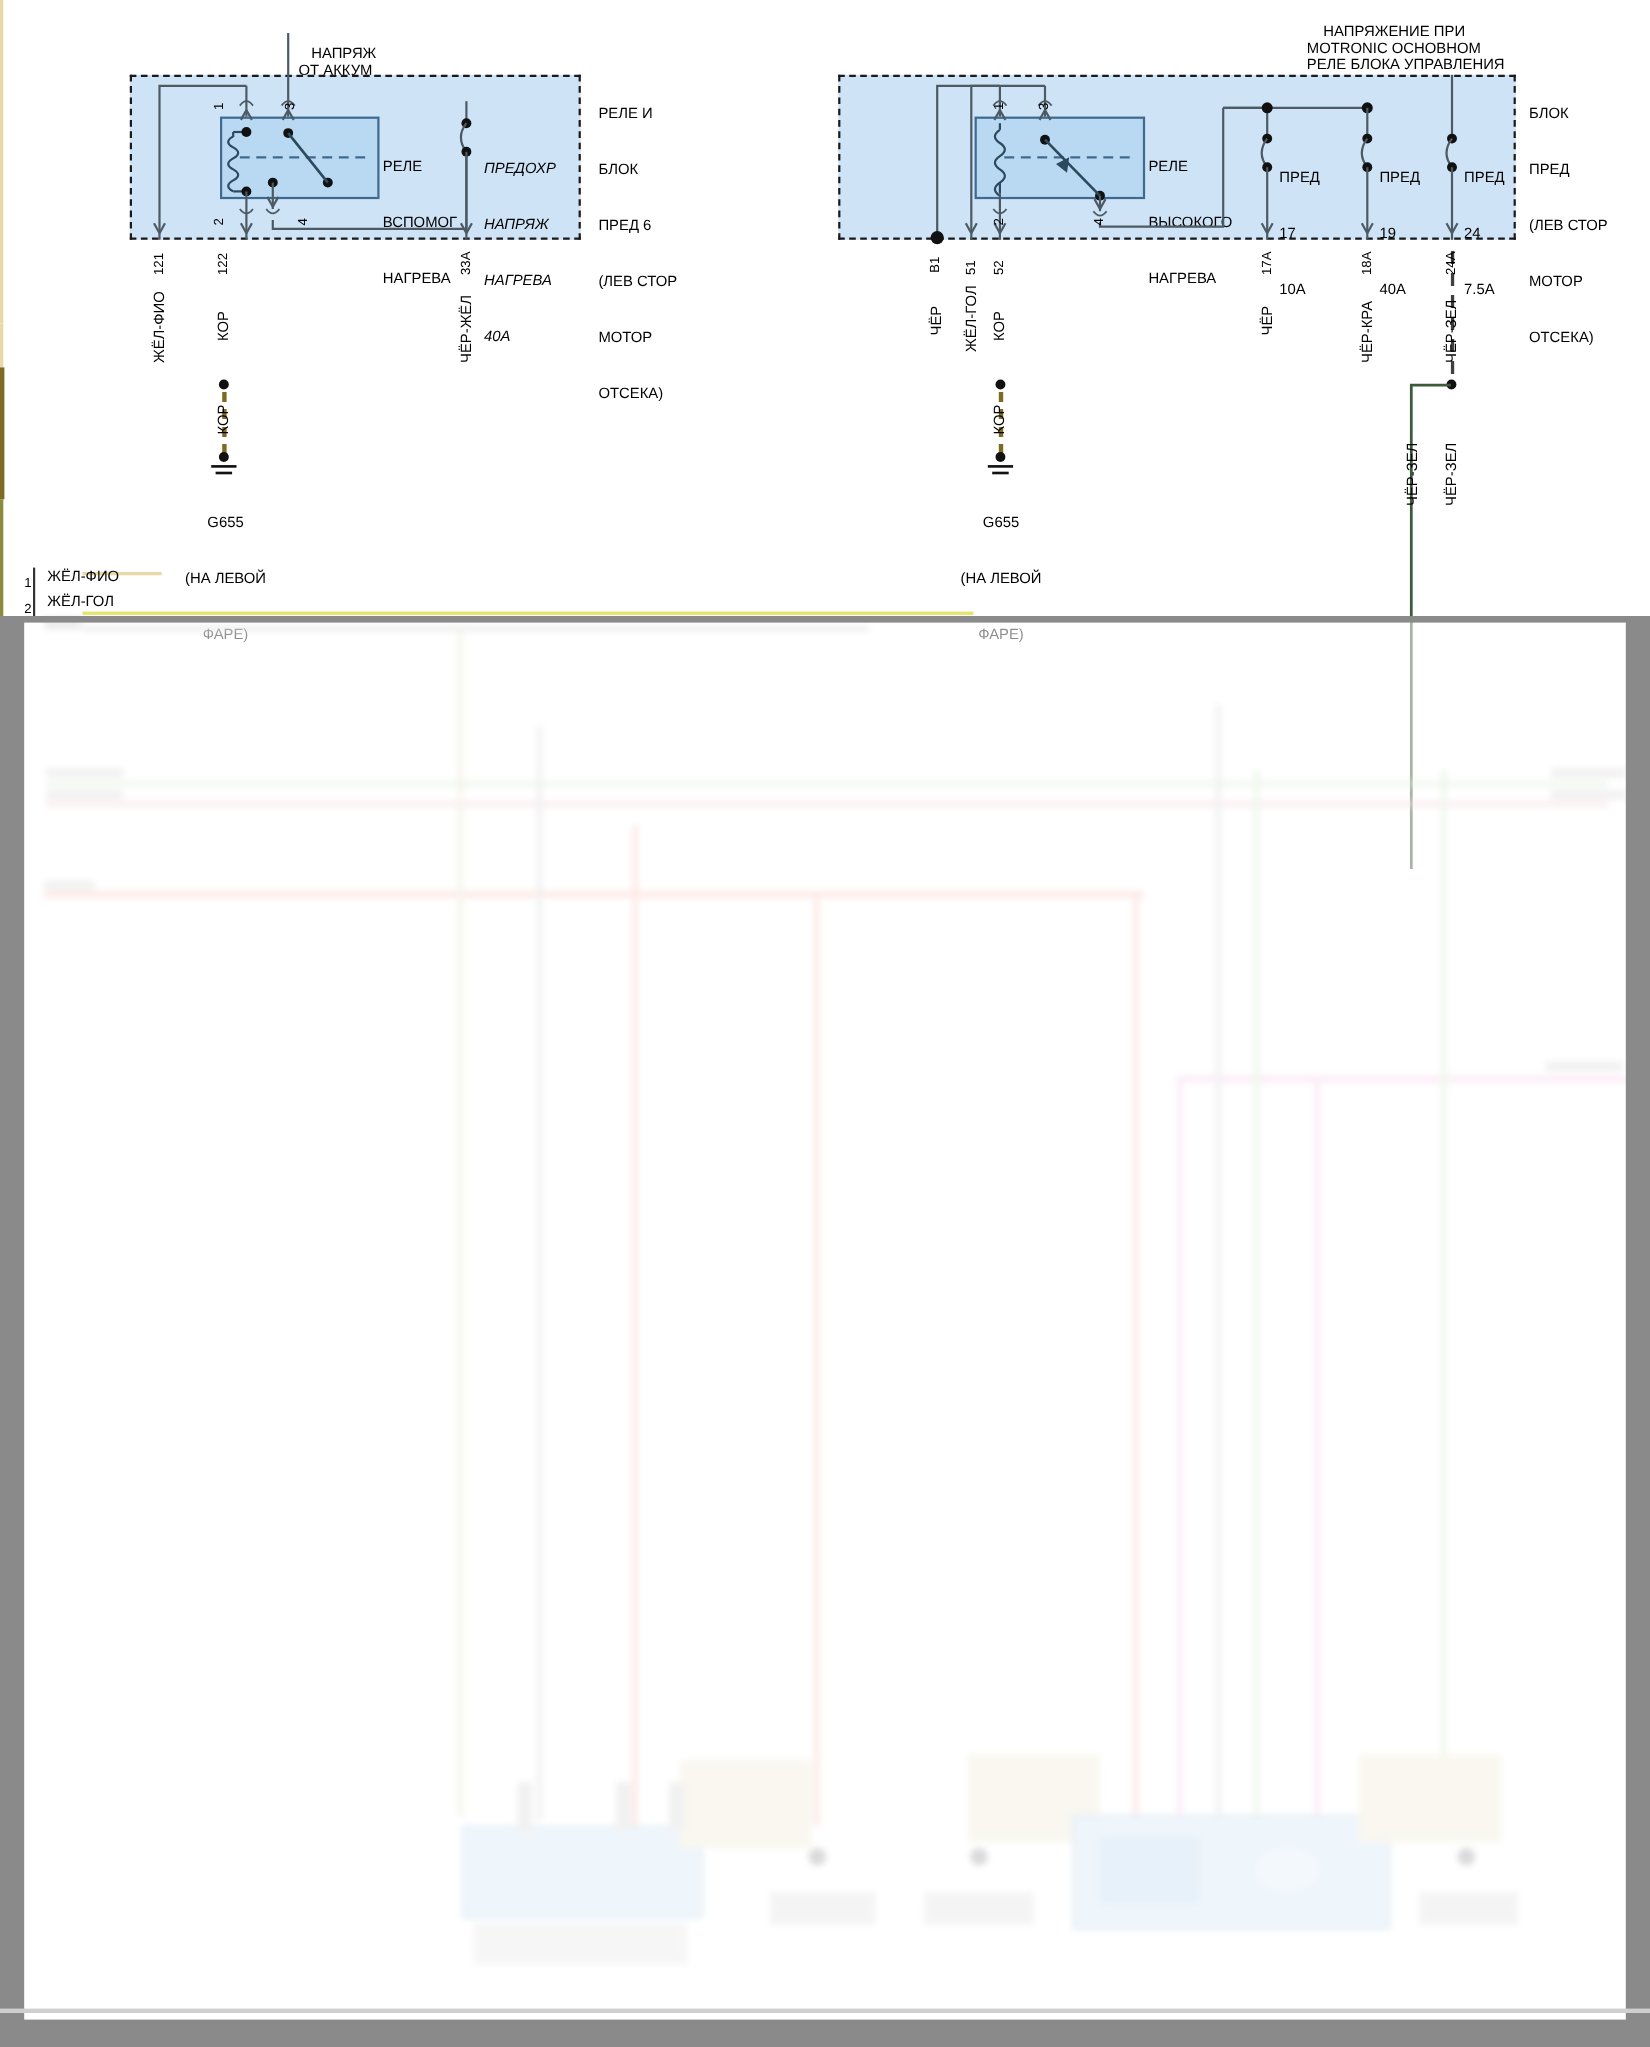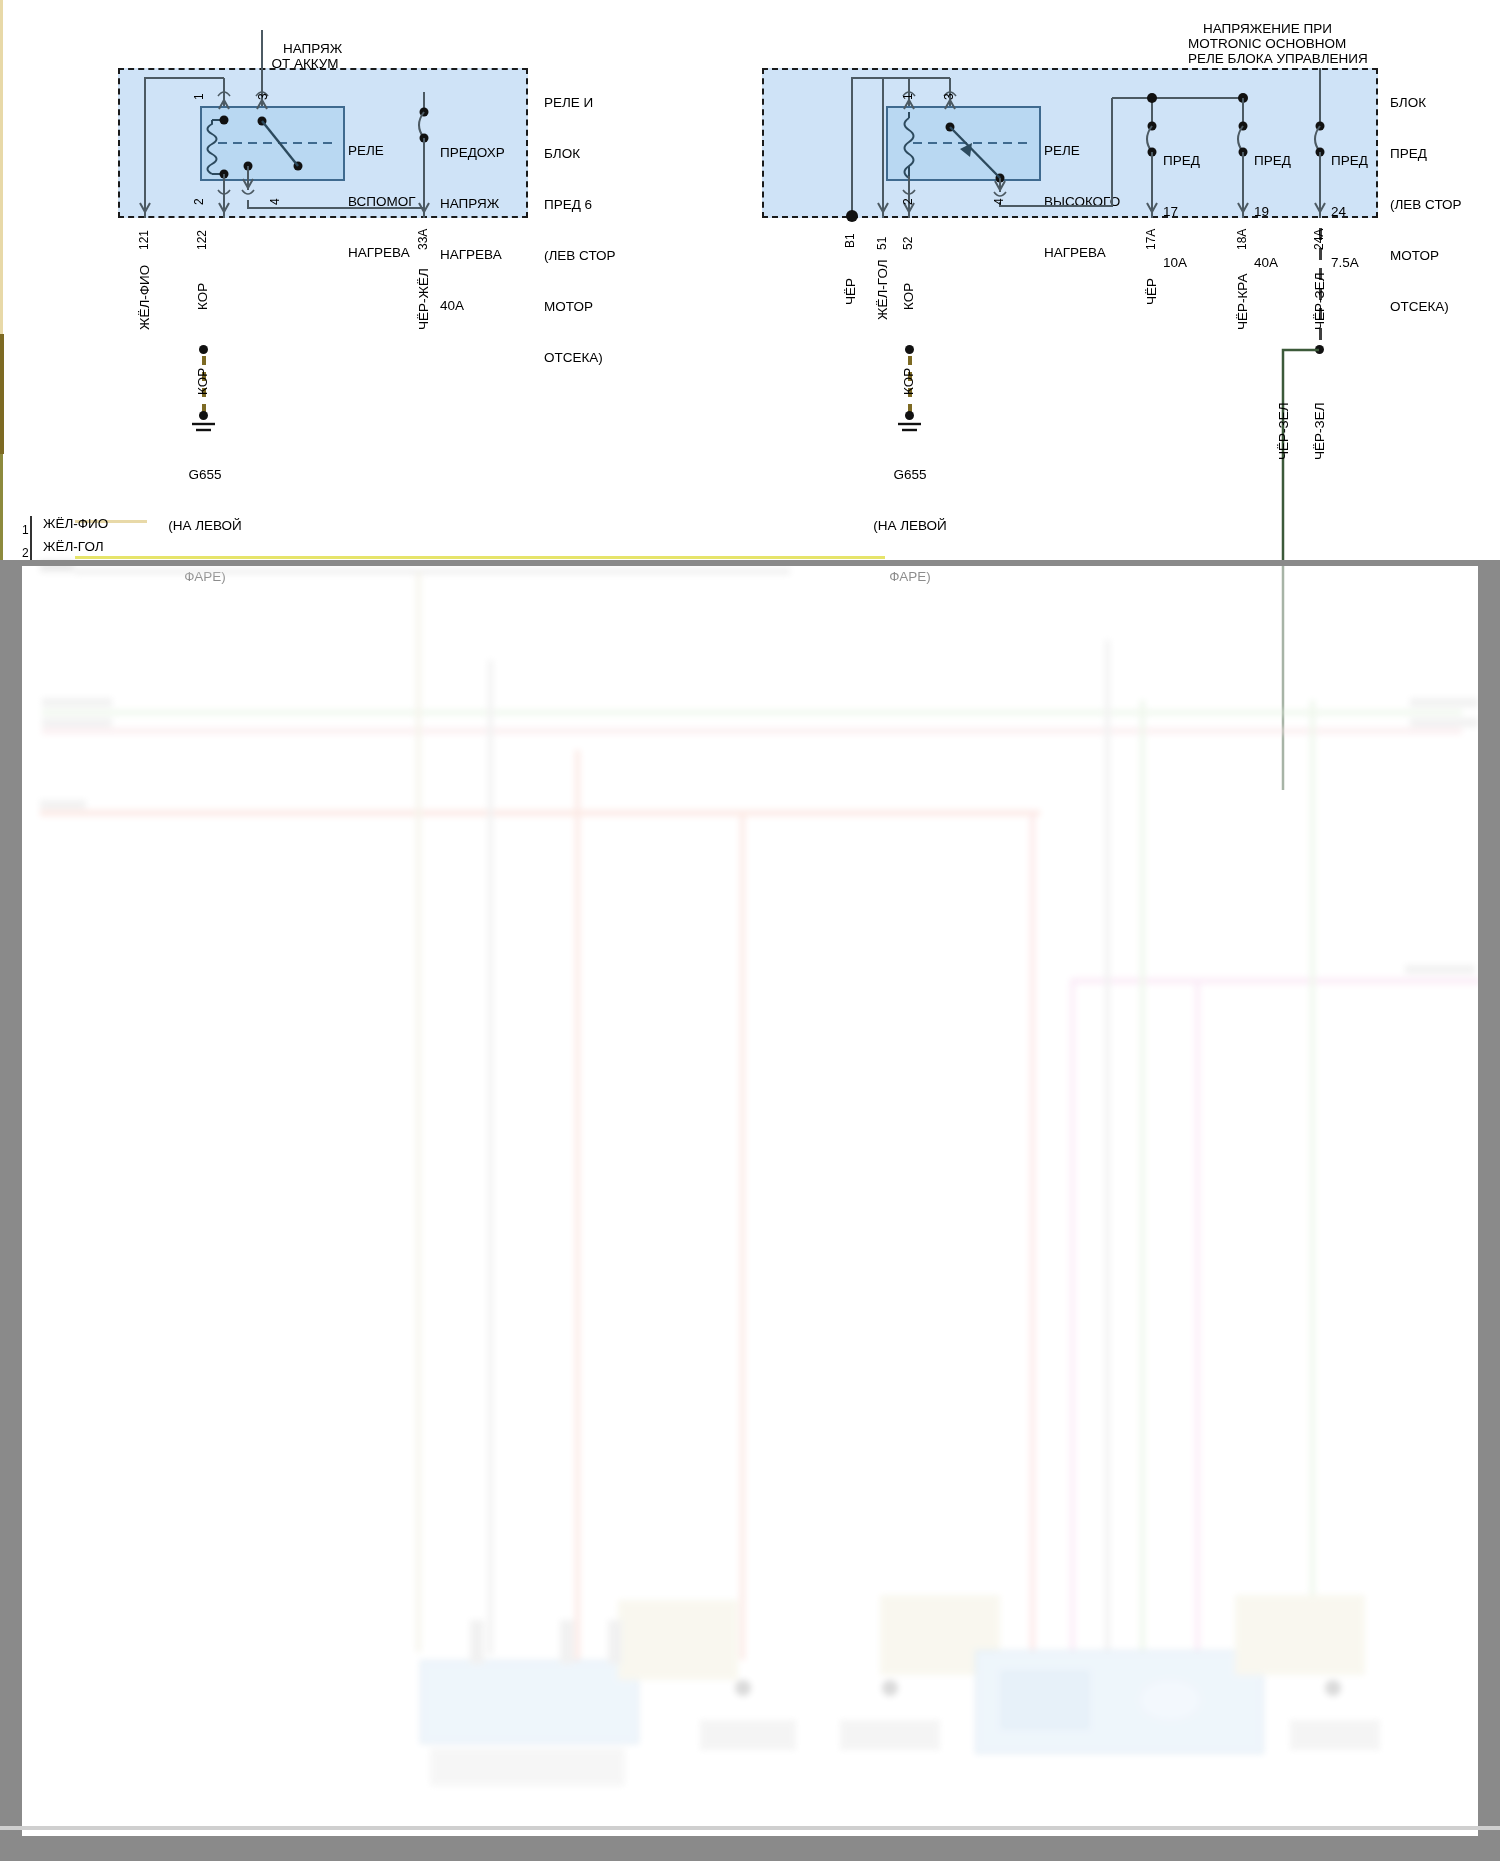--- a/index.html
+++ b/index.html
@@ -97,21 +97,21 @@
 
     <polyline points="424,92 424,110" fill="none" stroke="#4c5a63" stroke-width="2"></polyline>
     <polyline points="424,92 424,92" fill="none" stroke="#4c5a63" stroke-width="2"></polyline>
     <circle cx="424" cy="112" r="4.5" fill="#111"></circle>
     <path d="M424,112 q-10,13 0,26" fill="none" stroke="#4c5a63" stroke-width="2"></path>
     <circle cx="424" cy="138" r="4.5" fill="#111"></circle>
     <line x1="424" y1="138" x2="424" y2="218" stroke="#4c5a63" stroke-width="2"></line>
     <path d="M424,212 l-5,-9 M424,212 l5,-9" stroke="#4c5a63" stroke-width="2" fill="none"></path>
   </svg>
 
-  <div class="txt" style="left:440px;top:110px;width:110px;line-height:17px;">
+  <div class="txt" style="left:440px;top:110px;width:110px;line-height:17px;font-style:italic;">
     <div>ПРЕДОХР</div>
     <div>НАПРЯЖ</div>
     <div>НАГРЕВА</div>
     <div>40А</div>
   </div>
 
   <div class="vtxt" style="left:192px;top:100px;font-size:12px;">1</div>
   <div class="vtxt" style="left:256px;top:100px;font-size:12px;">3</div>
   <div class="vtxt" style="left:192px;top:205px;font-size:12px;">2</div>
   <div class="vtxt" style="left:268px;top:205px;font-size:12px;">4</div>

